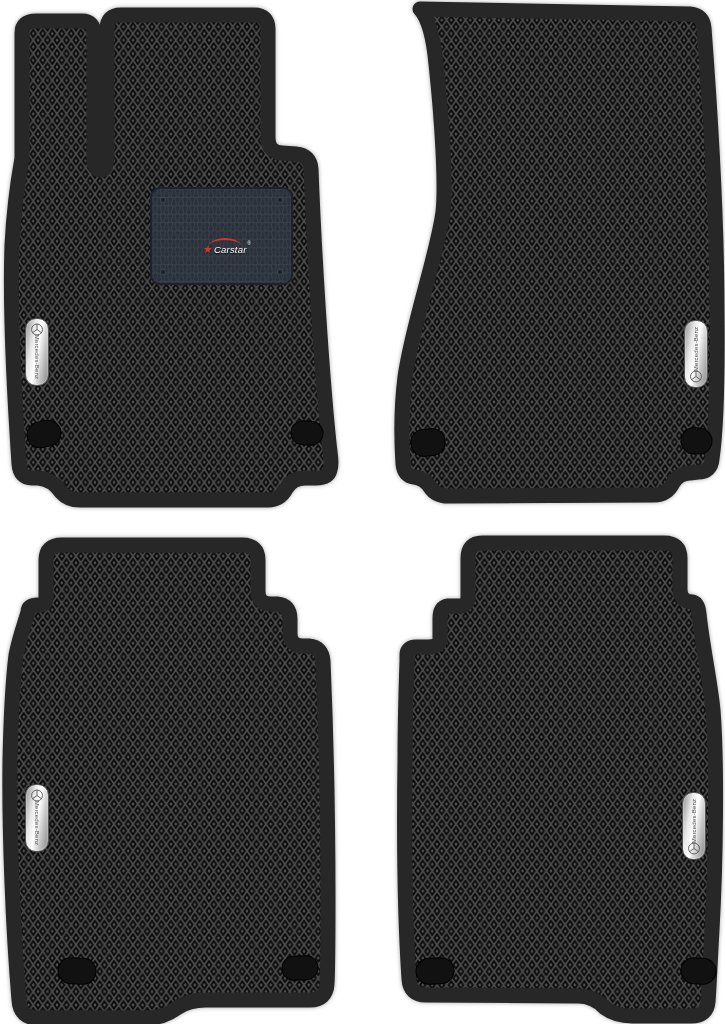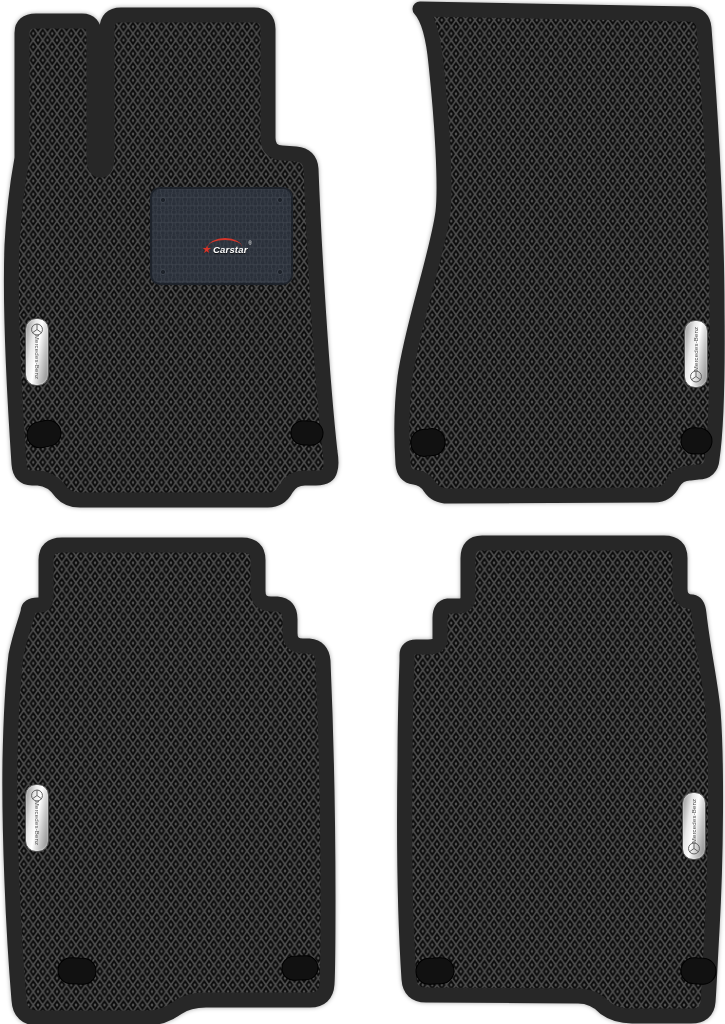--- a/index.html
+++ b/index.html
@@ -20,21 +20,21 @@
     text-shadow:0 .5px 0 rgba(255,255,255,.7);}
   .badge.star-bottom .label{top:43%;transform:translate(-50%,-50%) rotate(-90deg);}
 
   
   .carstar{position:absolute;left:196px;top:240px;width:62px;height:18px;
     display:flex;align-items:center;justify-content:center;gap:1px;}
   .carstar .swoosh{position:absolute;top:-2px;left:12px;width:34px;height:7px;
     border-top:2px solid #d7362b;border-radius:50%/100% 100% 0 0;}
   .carstar .cstar{color:#d7362b;font-size:11px;line-height:10px;transform:skewX(-6deg);
     text-shadow:0 0 1px rgba(0,0,0,.6);}
-  .carstar .ctext{color:#ffffff;font-weight:bold;font-style:italic;font-size:9.5px;
+  .carstar .ctext{color:#ffffff;font-weight:normal;font-style:italic;font-size:9.5px;
     letter-spacing:.2px;text-shadow:0 1px 1px rgba(0,0,0,.8);text-align:center;}
   .carstar .creg{color:#ffffff;font-size:4.5px;align-self:flex-start;margin-top:1px;}
 </style>
 </head>
 <body>
 
 <div class="canvas">
 
   <svg class="mats-svg" width="725" height="1024" viewBox="0 0 725 1024">
     <defs>

